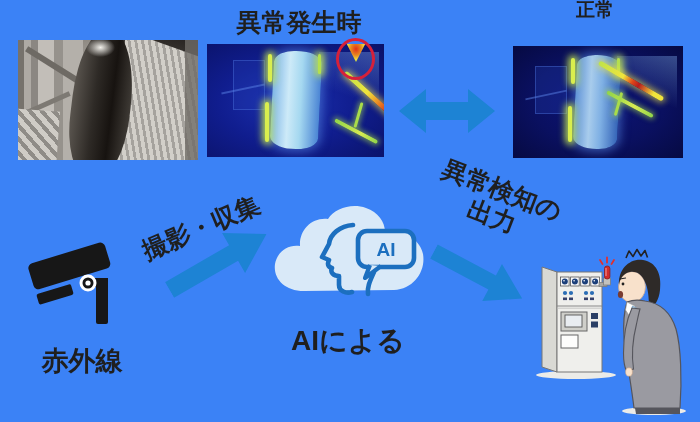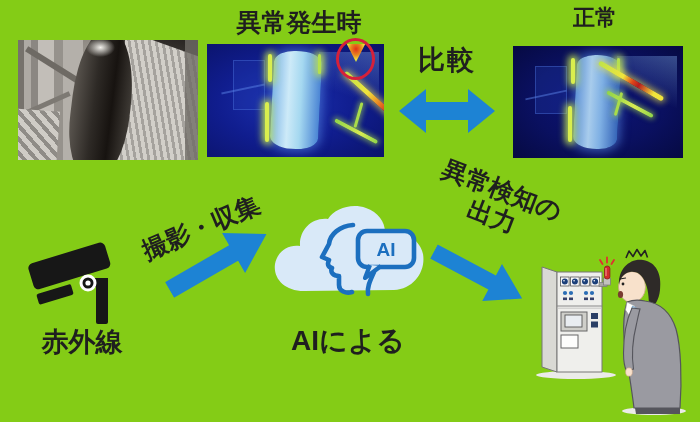--- a/index.html
+++ b/index.html
@@ -1,21 +1,21 @@
 <!DOCTYPE html>
 <html><head>
 <meta charset="utf-8">
 <style>
   html,body{margin:0;padding:0;}
   body{
     font-family:"Liberation Sans","DejaVu Sans",sans-serif;
     background:#ffffff;
   }
   .canvas{
-    position:relative;width:700px;height:422px;background:#84cc16;
+    position:relative;width:700px;height:422px;background:#3b82f6;
     overflow:hidden;color:#1f1f1f;
   }
   .abs{position:absolute;}
   .label{
     position:absolute;font-weight:700;color:#1f1f1f;white-space:nowrap;
     line-height:1.12;text-align:center;
   }
   .ctr{transform:translate(-50%,-50%);}
 
   
@@ -92,42 +92,41 @@
   .arrow-capture{left:162px;top:237px;transform:rotate(-30deg);}
   .arrow-output{left:428px;top:252px;transform:rotate(28deg);}
   .arrow-compare{left:399px;top:87px;}
 
   
   .capture-label{left:201px;top:227px;font-size:25px;transform:translate(-50%,-50%) rotate(-23deg);}
   .output-label{left:497px;top:203px;font-size:25px;transform:translate(-50%,-50%) rotate(21deg);}
 
   
   .title-anomaly{left:299px;top:22px;font-size:25px;}
-  .title-normal{left:595px;top:18px;font-size:22px;font-family:Liberation Serif, serif;}
+  .title-normal{left:595px;top:10px;font-size:19px;font-family:Liberation Serif, serif;}
   .title-compare{left:447px;top:60px;font-size:27px;letter-spacing:2px;}
 
   
   .camera-svg{left:26px;top:240px;}
-  .camera-label{left:82px;top:342px;font-size:27px;}
+  .camera-label{left:82px;top:361px;font-size:27px;}
 
   
   .cloud-svg{left:270px;top:203px;}
   .ai-label{left:348px;top:341px;font-size:28px;line-height:1.24;}
 
   
   .panel-svg{left:528px;top:244px;}
 </style>
 </head>
 <body>
 
 <div class="canvas">
 
   <div class="label ctr title-anomaly">異常発生時</div>
   <div class="label ctr title-normal">正常</div>
-  <div class="label ctr title-compare">比較</div>
 
   <div class="abs photo">
     <div class="base"></div>
     <div class="leftstruct"></div>
     <div class="brace"></div>
     <div class="brace2"></div>
     <div class="stairs"></div>
     <div class="topbeam"></div>
     <div class="rwall"></div>
     <div class="rband"></div>

